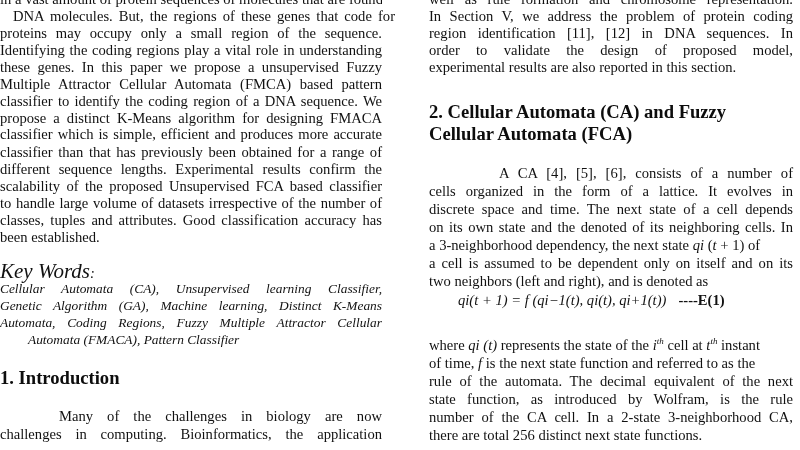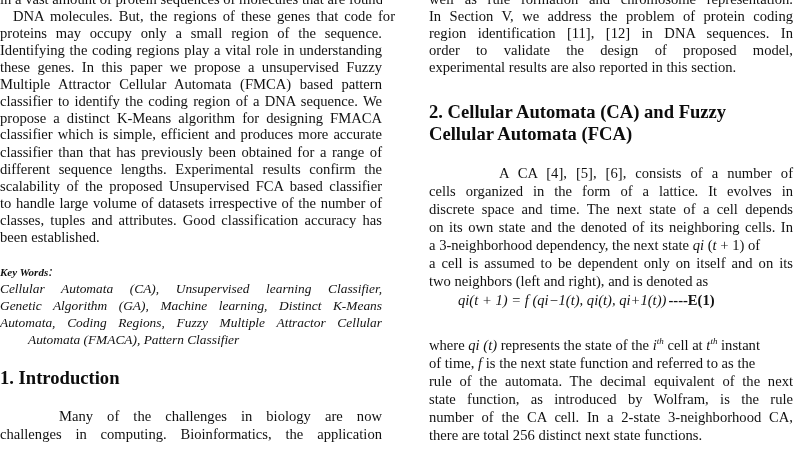--- a/index.html
+++ b/index.html
@@ -45,23 +45,23 @@
   }
   .indent {
     padding-left: 59px;
     box-sizing: border-box;
   }
   .indent2 {
     padding-left: 70px;
     box-sizing: border-box;
   }
   .kw-title {
-    font-weight: bold;
+    font-weight: normal;
     font-style: italic;
-    font-size: 11px;
+    font-size: 21px;
   }
   .kw-line {
     font-style: italic;
     font-size: 13.4px;
   }
   .heading {
     position: absolute;
     left: 0;
     font-weight: bold;
     font-size: 18.6px;
@@ -69,21 +69,21 @@
     white-space: nowrap;
     color: #0d0d0d;
   }
   .eq {
     position: absolute;
     white-space: nowrap;
     font-size: 14.6px;
     line-height: 17px;
   }
   .eq i { font-style: italic; }
-  .eq .label { font-weight: bold; margin-left: 2px; }
+  .eq .label { font-weight: bold; margin-left: 12px; }
   sup { font-size: 9px; font-style: italic; line-height: 0; }
   i { font-style: italic; }
 </style>
 </head>
 <body>
 
 <div class="col col-left">
   <div class="line justify cut" style="top:-9px;">in a vast amount of protein sequences of molecules that are found in</div>
   <div class="line justify" style="top:8px;margin-left:13px;">DNA molecules. But, the regions of these genes that code for</div>
   <div class="line justify" style="top:25px;">proteins may occupy only a small region of the sequence.</div>

